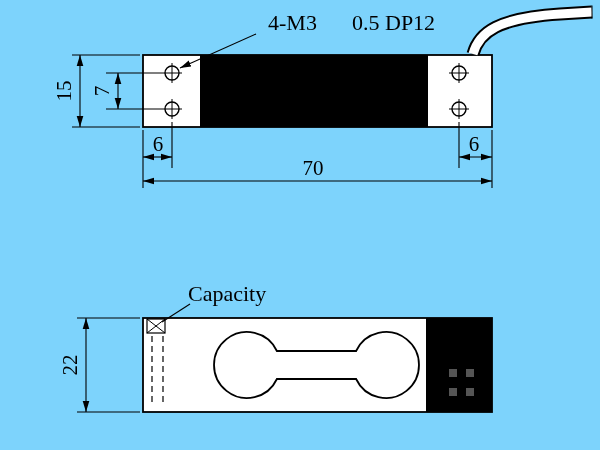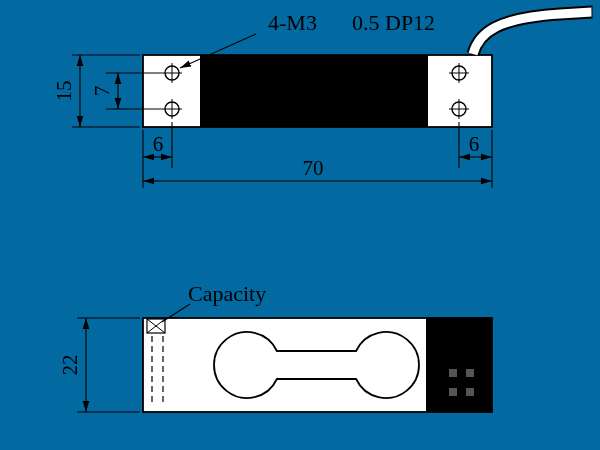--- a/index.html
+++ b/index.html
@@ -1,16 +1,16 @@
 <!DOCTYPE html>
 <html><head>
 <meta charset="utf-8">
 <style>
   html,body{margin:0;padding:0;background:#ffffff;}
-  .canvas{position:relative;width:600px;height:450px;background:#0369a1;overflow:hidden;}
+  .canvas{position:relative;width:600px;height:450px;background:#7dd3fc;overflow:hidden;}
   svg text{font-family:"Liberation Serif", serif;fill:#000;}
   .outline{stroke:#000;stroke-width:1.8;fill:#fff;}
   .thin{stroke:#000;stroke-width:1;fill:none;}
   .dim{stroke:#000;stroke-width:1.1;fill:none;}
   .dash{stroke:#000;stroke-width:1.2;fill:none;stroke-dasharray:6 4;}
   .dimtext{font-size:21px;}
   .callout{font-size:22px;}
 </style>
 </head>
 <body>

